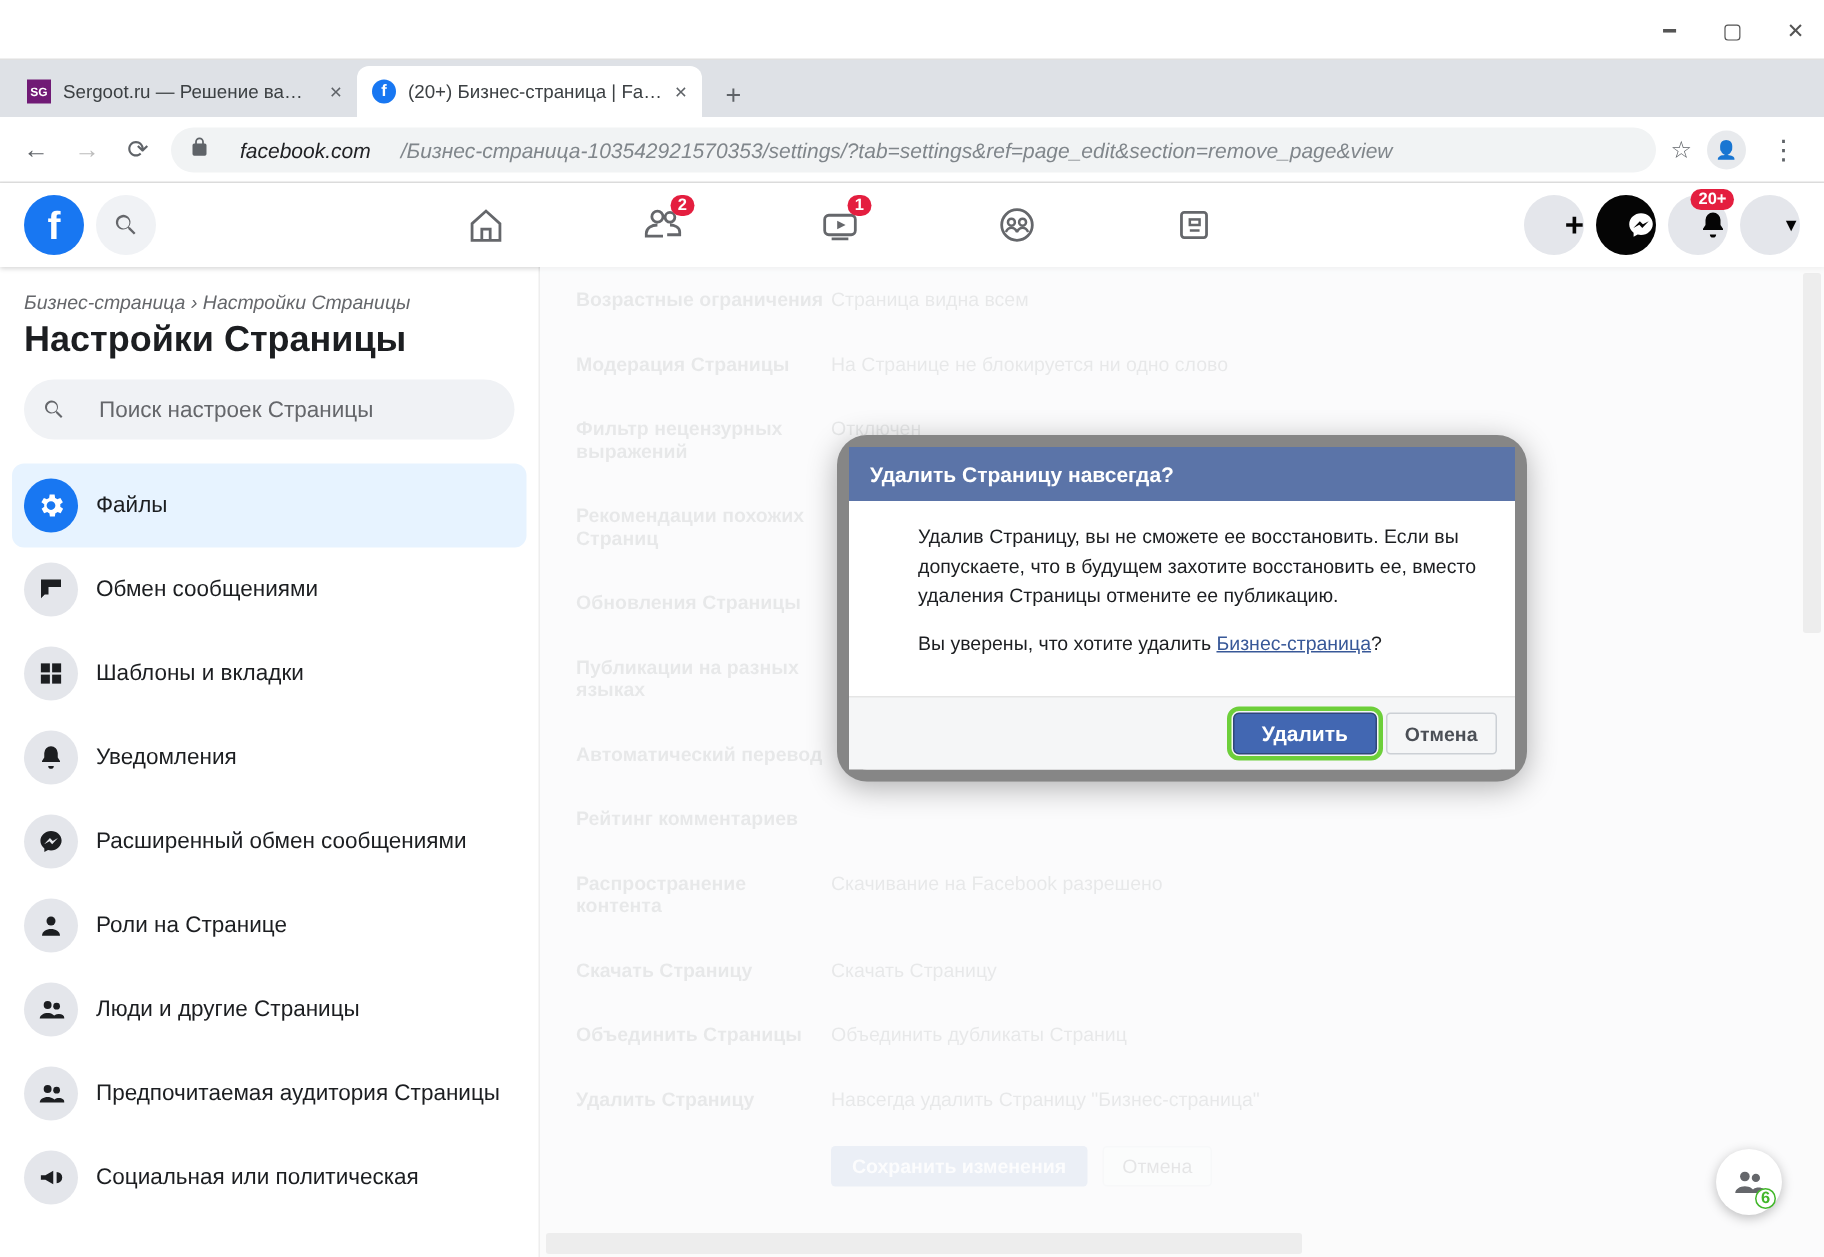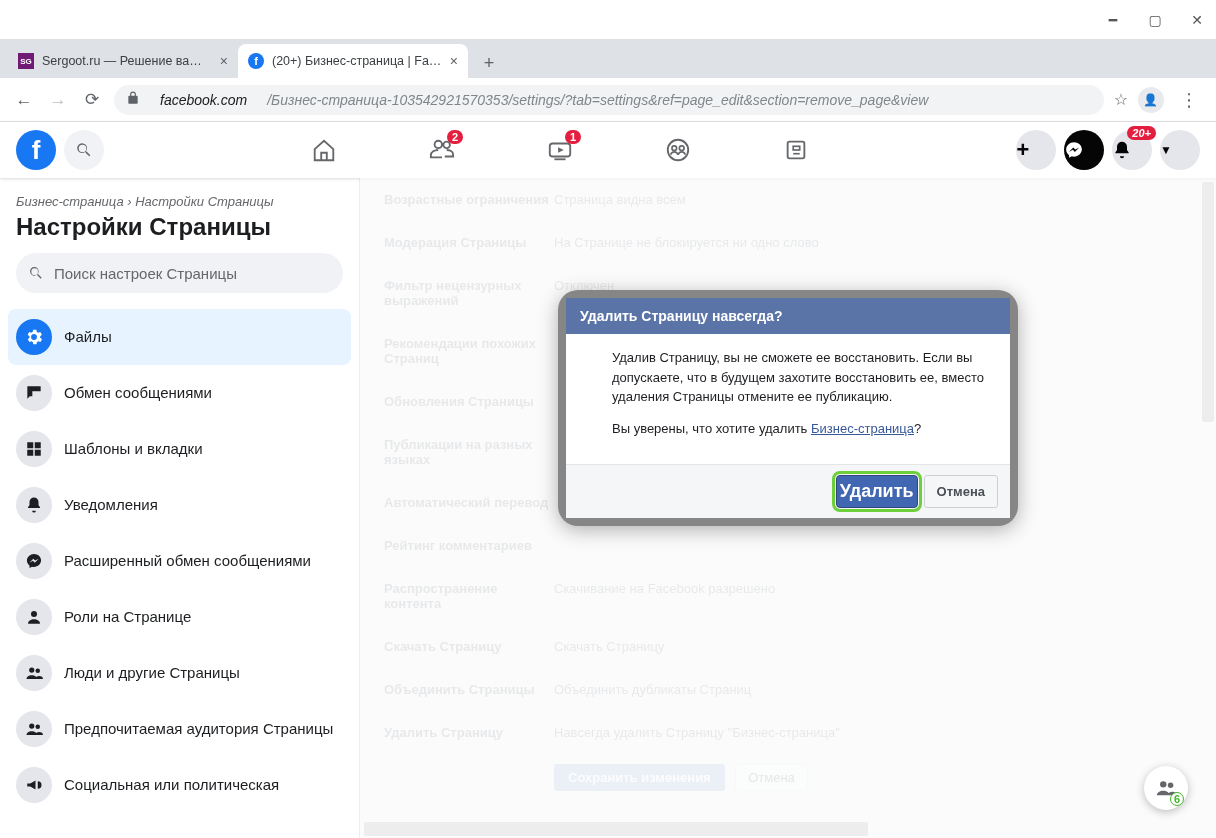--- a/index.html
+++ b/index.html
@@ -32,31 +32,31 @@
 
 
 .fb-header { height: 56px; background: #fff; box-shadow: 0 1px 3px rgba(0,0,0,0.15); display: flex; align-items: center; padding: 0 16px; gap: 8px; position: relative; z-index: 5; }
 .fb-logo { width: 40px; height: 40px; border-radius: 50%; background: #1877f2; display: flex; align-items: center; justify-content: center; color: #fff; font-weight: 800; font-size: 26px; font-family: sans-serif; }
 .fb-search { width: 40px; height: 40px; border-radius: 50%; background: #f0f2f5; display: flex; align-items: center; justify-content: center; color: #65676b; }
 .fb-nav-center { flex: 1; display: flex; justify-content: center; gap: 8px; }
 .fb-nav-item { width: 110px; height: 48px; display: flex; align-items: center; justify-content: center; color: #65676b; border-radius: 8px; position: relative; }
 .fb-nav-item svg { width: 26px; height: 26px; }
 .fb-badge { position: absolute; top: 4px; right: 34px; background: #e41e3f; color: #fff; font-size: 11px; font-weight: 600; border-radius: 10px; padding: 1px 5px; min-width: 16px; text-align: center; }
 .fb-right { display: flex; align-items: center; gap: 8px; }
-.fb-round-btn { width: 40px; height: 40px; border-radius: 50%; background: #e4e6eb; display: flex; align-items: center; justify-content: flex-start; color: #050505; position: relative; font-style: italic; }
+.fb-round-btn { width: 40px; height: 40px; border-radius: 50%; background: #e4e6eb; display: flex; align-items: center; justify-content: flex-end; color: #050505; position: relative; }
 .fb-round-btn.dark { background: #050505; color: #fff; }
 .fb-round-btn .fb-badge { top: -4px; right: -4px; }
 
 
 .fb-body { display: flex; height: calc(838px - 40px - 38px - 44px - 56px); }
 .sidebar { width: 360px; background: #fff; padding: 16px 8px 0 8px; overflow-y: auto; border-right: 1px solid #eee; }
 .breadcrumb { font-size: 13px; color: #65676b; padding: 0 8px 4px; font-style: italic; }
 .breadcrumb a { color: #65676b; text-decoration: none; }
 .page-title { font-size: 24px; font-weight: 700; color: #1c1e21; padding: 0 8px 12px; }
-.search-settings { margin: 0 8px 16px; height: 40px; background: #f0f2f5; border-radius: 20px; display: flex; align-items: center; padding: 0 12px; gap: 10px; color: #65676b; font-size: 15px; }
+.search-settings { margin: 0 8px 16px; height: 40px; background: #f0f2f5; border-radius: 20px; display: flex; align-items: center; padding: 0 12px; gap: 22px; color: #65676b; font-size: 15px; }
 .nav-list { list-style: none; }
 .nav-list li { display: flex; align-items: center; gap: 12px; padding: 10px 8px; border-radius: 8px; cursor: pointer; }
 .nav-list li.active { background: #e7f3ff; }
 .nav-list li .icon-wrap { width: 36px; height: 36px; border-radius: 50%; background: #e4e6eb; display: flex; align-items: center; justify-content: center; color: #1c1e21; flex-shrink: 0; }
 .nav-list li.active .icon-wrap { background: #1877f2; color: #fff; }
 .nav-list li .label { font-size: 15px; font-weight: 500; color: #1c1e21; line-height: 1.3; }
 
 
 .content-wrap { flex: 1; position: relative; background: #f0f2f5; }
 .content-scroll { position: absolute; inset: 0; overflow: hidden; }
@@ -70,21 +70,21 @@
 .footer-links { padding: 20px 24px; font-size: 12px; color: #8a8d91; display: flex; flex-wrap: wrap; gap: 16px; opacity: 0.4; }
 
 
 .modal-shade { position: absolute; inset: 0; background: rgba(255,255,255,0.7); z-index: 10; }
 .modal-box { position: absolute; top: 290px; left: 50%; transform: translateX(-50%); width: 460px; background: #fff; border: 8px solid rgba(82,82,82,0.7); border-radius: 20px; z-index: 20; box-shadow: 0 4px 20px rgba(0,0,0,0.3); }
 .modal-header { background: #5b74a8; color: #fff; font-size: 14px; font-weight: 700; padding: 10px 14px; }
 .modal-body { padding: 14px; font-size: 13px; color: #1c1e21; line-height: 1.5; margin-left: 32px; }
 .modal-body p { margin-bottom: 12px; }
 .modal-body a { color: #385898; }
 .modal-footer { border-top: 1px solid #e5e5e5; padding: 10px 12px; display: flex; justify-content: flex-end; gap: 6px; background: #f5f6f7; }
-.btn-delete { background: #4267b2; color: #fff; font-weight: 700; font-size: 18px; padding: 5px 3px; border-radius: 3px; border: 1px solid #2f477a; outline: 3px solid #6dcf3a; outline-offset: 1px; border-radius: 4px; }
+.btn-delete { background: #4267b2; color: #fff; font-weight: 700; font-size: 14px; padding: 5px 18px; border-radius: 3px; border: 1px solid #2f477a; outline: 3px solid #6dcf3a; outline-offset: 1px; border-radius: 4px; }
 .btn-cancel { background: #f5f6f7; border: 1px solid #ccd0d5; font-size: 13px; font-weight: 600; padding: 5px 12px; border-radius: 3px; color: #4b4f56; }
 
 
 .vscroll { position: absolute; right: 0; top: 0; bottom: 18px; width: 16px; background: #f1f1f1; }
 .vscroll .thumb { position: absolute; left: 2px; right: 2px; top: 4px; height: 240px; background: #c1c1c1; border-radius: 2px; }
 .hscroll { position: absolute; left: 0; right: 16px; bottom: 0; height: 18px; background: #f1f1f1; }
 .hscroll .thumb { position: absolute; top: 2px; bottom: 2px; left: 4px; width: 60%; background: #c1c1c1; border-radius: 2px; }
 
 
 .chat-bubble { position: absolute; right: 28px; bottom: 28px; width: 44px; height: 44px; border-radius: 50%; background: #fff; box-shadow: 0 2px 8px rgba(0,0,0,0.25); display: flex; align-items: center; justify-content: center; z-index: 30; }

